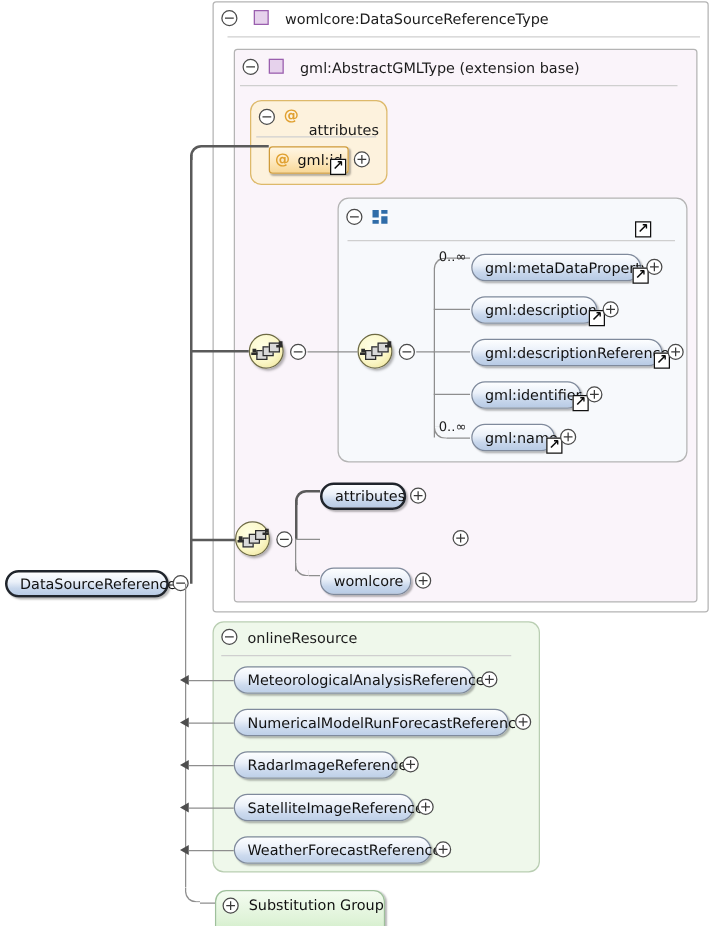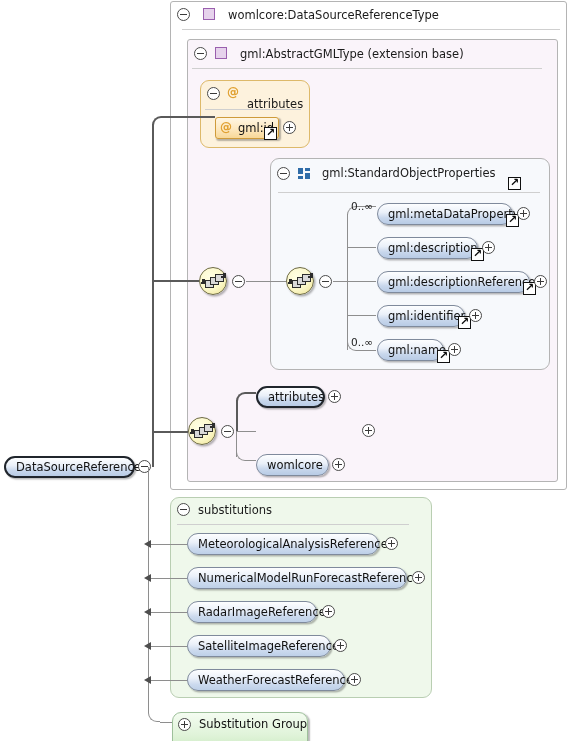--- a/index.html
+++ b/index.html
@@ -138,23 +138,20 @@
 
   <div class="panel type-grp" style="left:270px;top:158px;width:280px;height:212px;">
   </div>
   <div class="circ" style="left:277px;top:167px;"></div>
   <div class="ic-seqgrp" style="left:298px;top:168px;">
     <i class="a"></i>
       <i class="b"></i>
       <i class="c"></i>
       <i class="d"></i>
   </div>
-  <div class="panel-head" style="left:316px;top:160px;">
-    <span class="lbl">gml:StandardObjectProperties</span>
-  </div>
   <div class="extlink" style="left:508px;top:177px;"></div>
   <div class="panel-rule" style="left:278px;top:192px;width:262px;"></div>
 
   <div class="ln v" style="left:347px;top:214px;height:136px;"></div>
   <div class="corner tl-thin" style="left:347px;top:206px;width:10px;height:10px;border-bottom:none;"></div>
   <div class="corner bl" style="left:347px;top:341px;width:10px;height:10px;"></div>
   <div class="ln h" style="left:357px;top:206px;width:19px;"></div>
   <div class="ln h" style="left:347px;top:247px;width:29px;"></div>
   <div class="ln h" style="left:347px;top:281px;width:29px;"></div>
   <div class="ln h" style="left:347px;top:315px;width:29px;"></div>
@@ -260,21 +257,21 @@
   <div class="ln thick h" style="left:152px;top:431px;width:36px;"></div>
 
   <div class="ln v" style="left:148px;top:467px;height:243px;"></div>
   <div class="corner bl" style="left:148px;top:710px;width:12px;height:12px;"></div>
   <div class="ln h" style="left:160px;top:722px;width:12px;"></div>
 
   <div class="panel type-sub" style="left:170px;top:497px;width:262px;height:201px;">
   </div>
   <div class="circ" style="left:177px;top:503px;"></div>
   <div class="panel-head" style="left:192px;top:497px;">
-    <span class="lbl">substitutions</span>
+    <span class="lbl">onlineResource</span>
   </div>
   <div class="panel-rule" style="left:177px;top:524px;width:232px;"></div>
 
   <div class="arrow" style="left:144px;top:540px;"></div>
   <div class="ln h" style="left:151px;top:544px;width:36px;"></div>
   <div class="elem sub" style="left:187px;top:533px;width:192px;">
     <span>MeteorologicalAnalysisReference</span>
   </div>
   <div class="circ plus" style="left:385px;top:537px;"></div>
 

